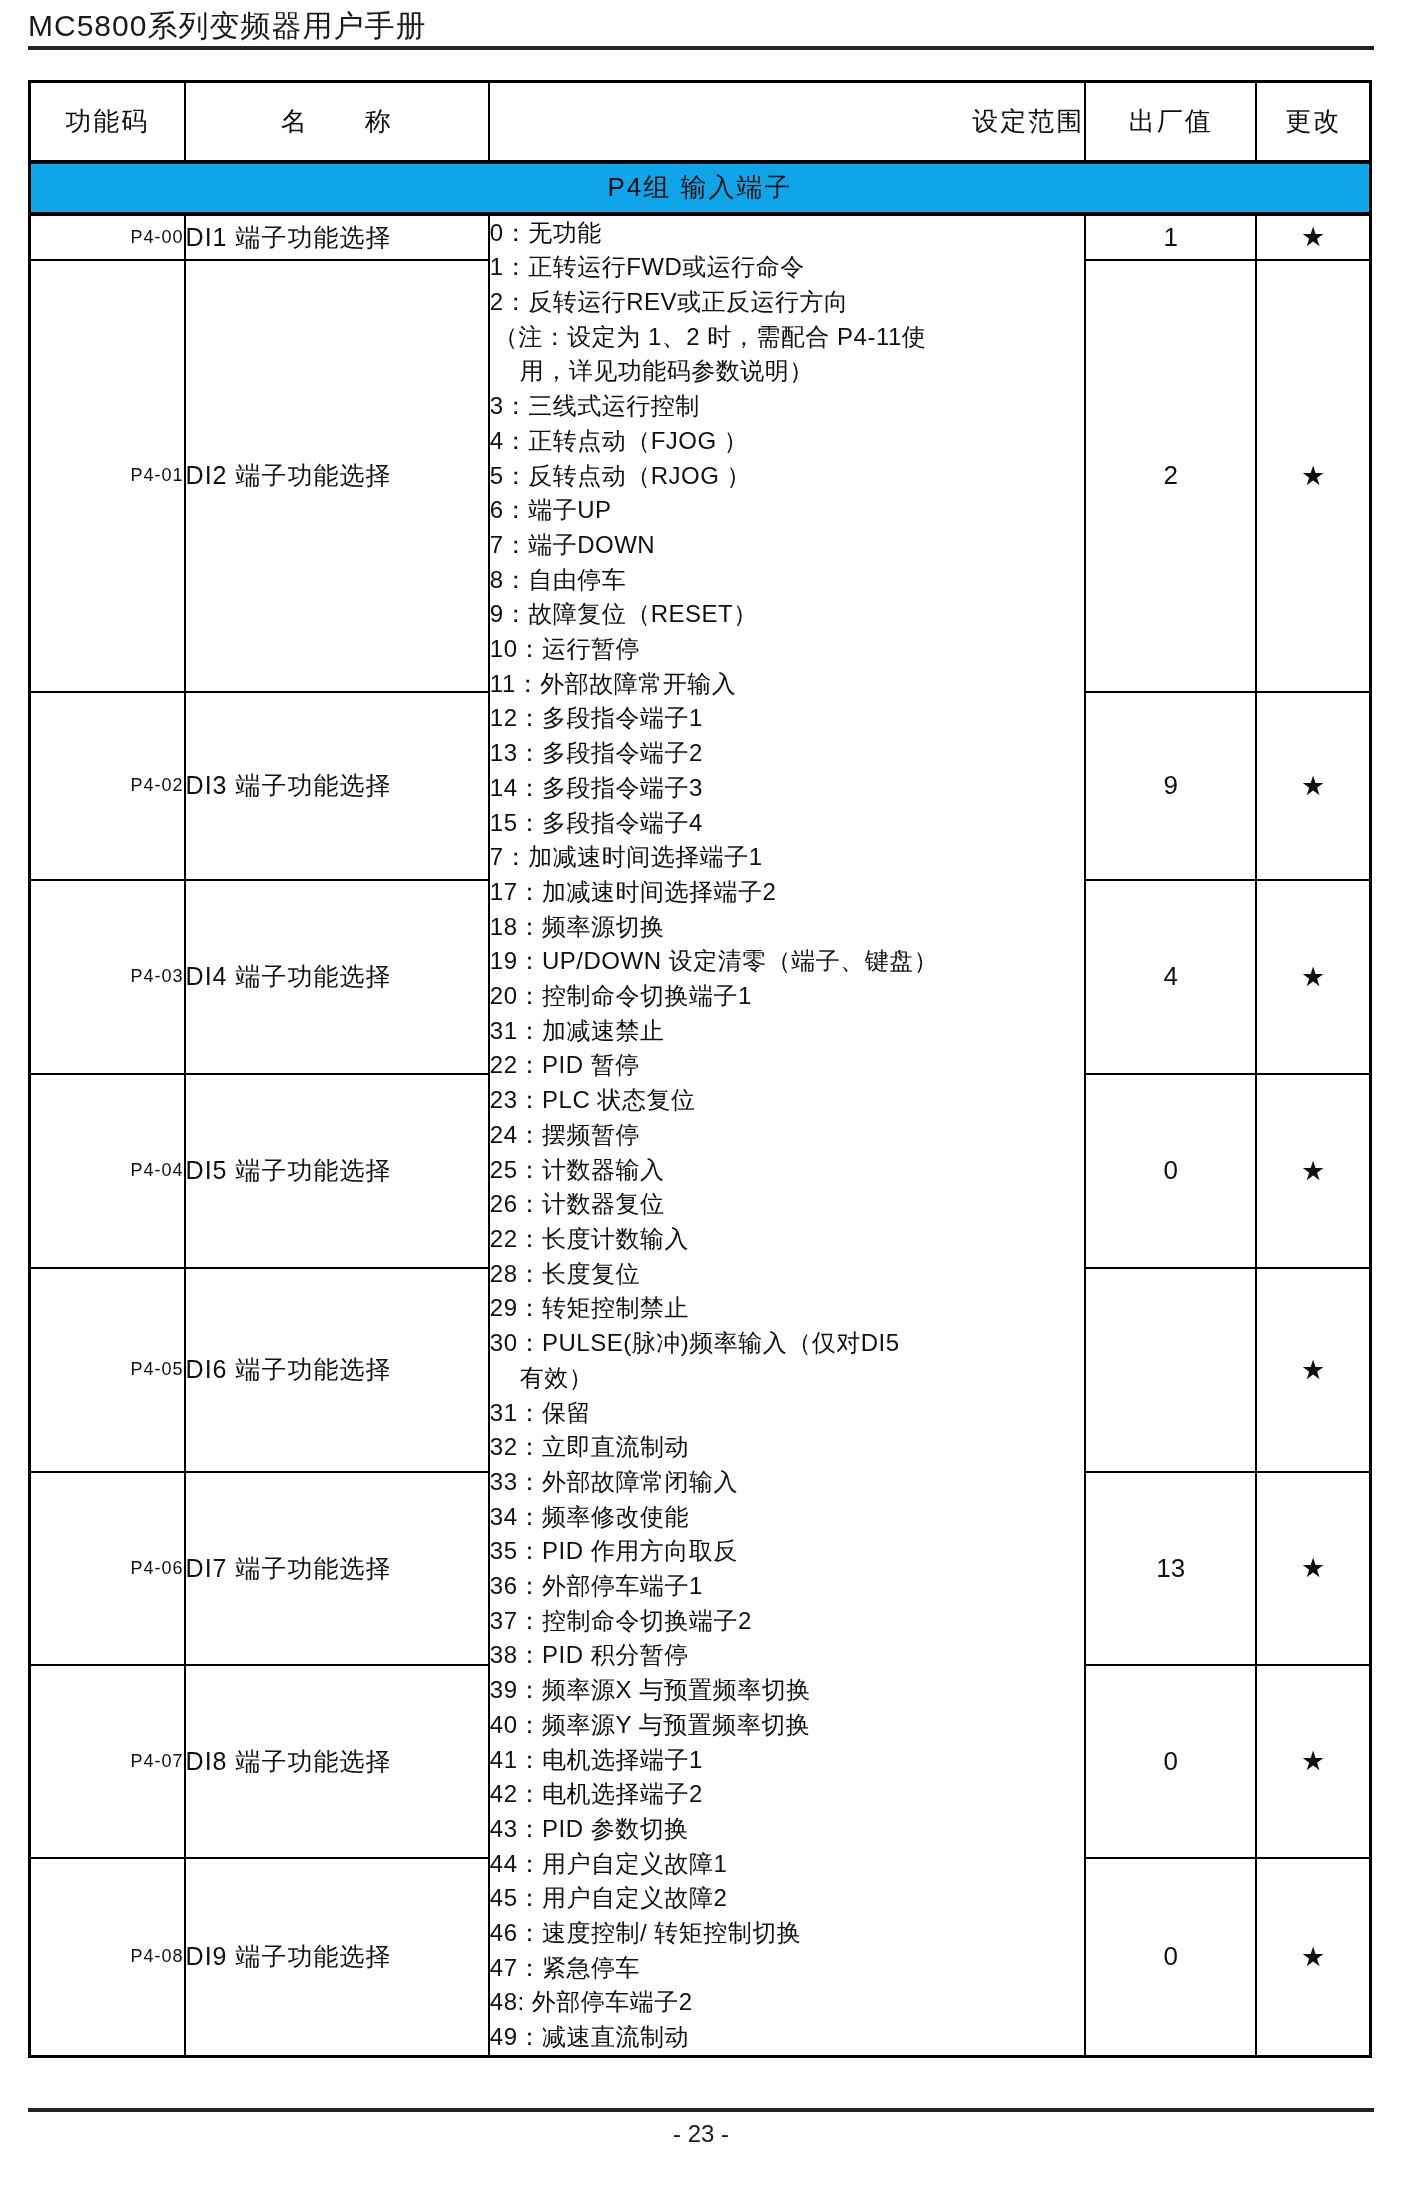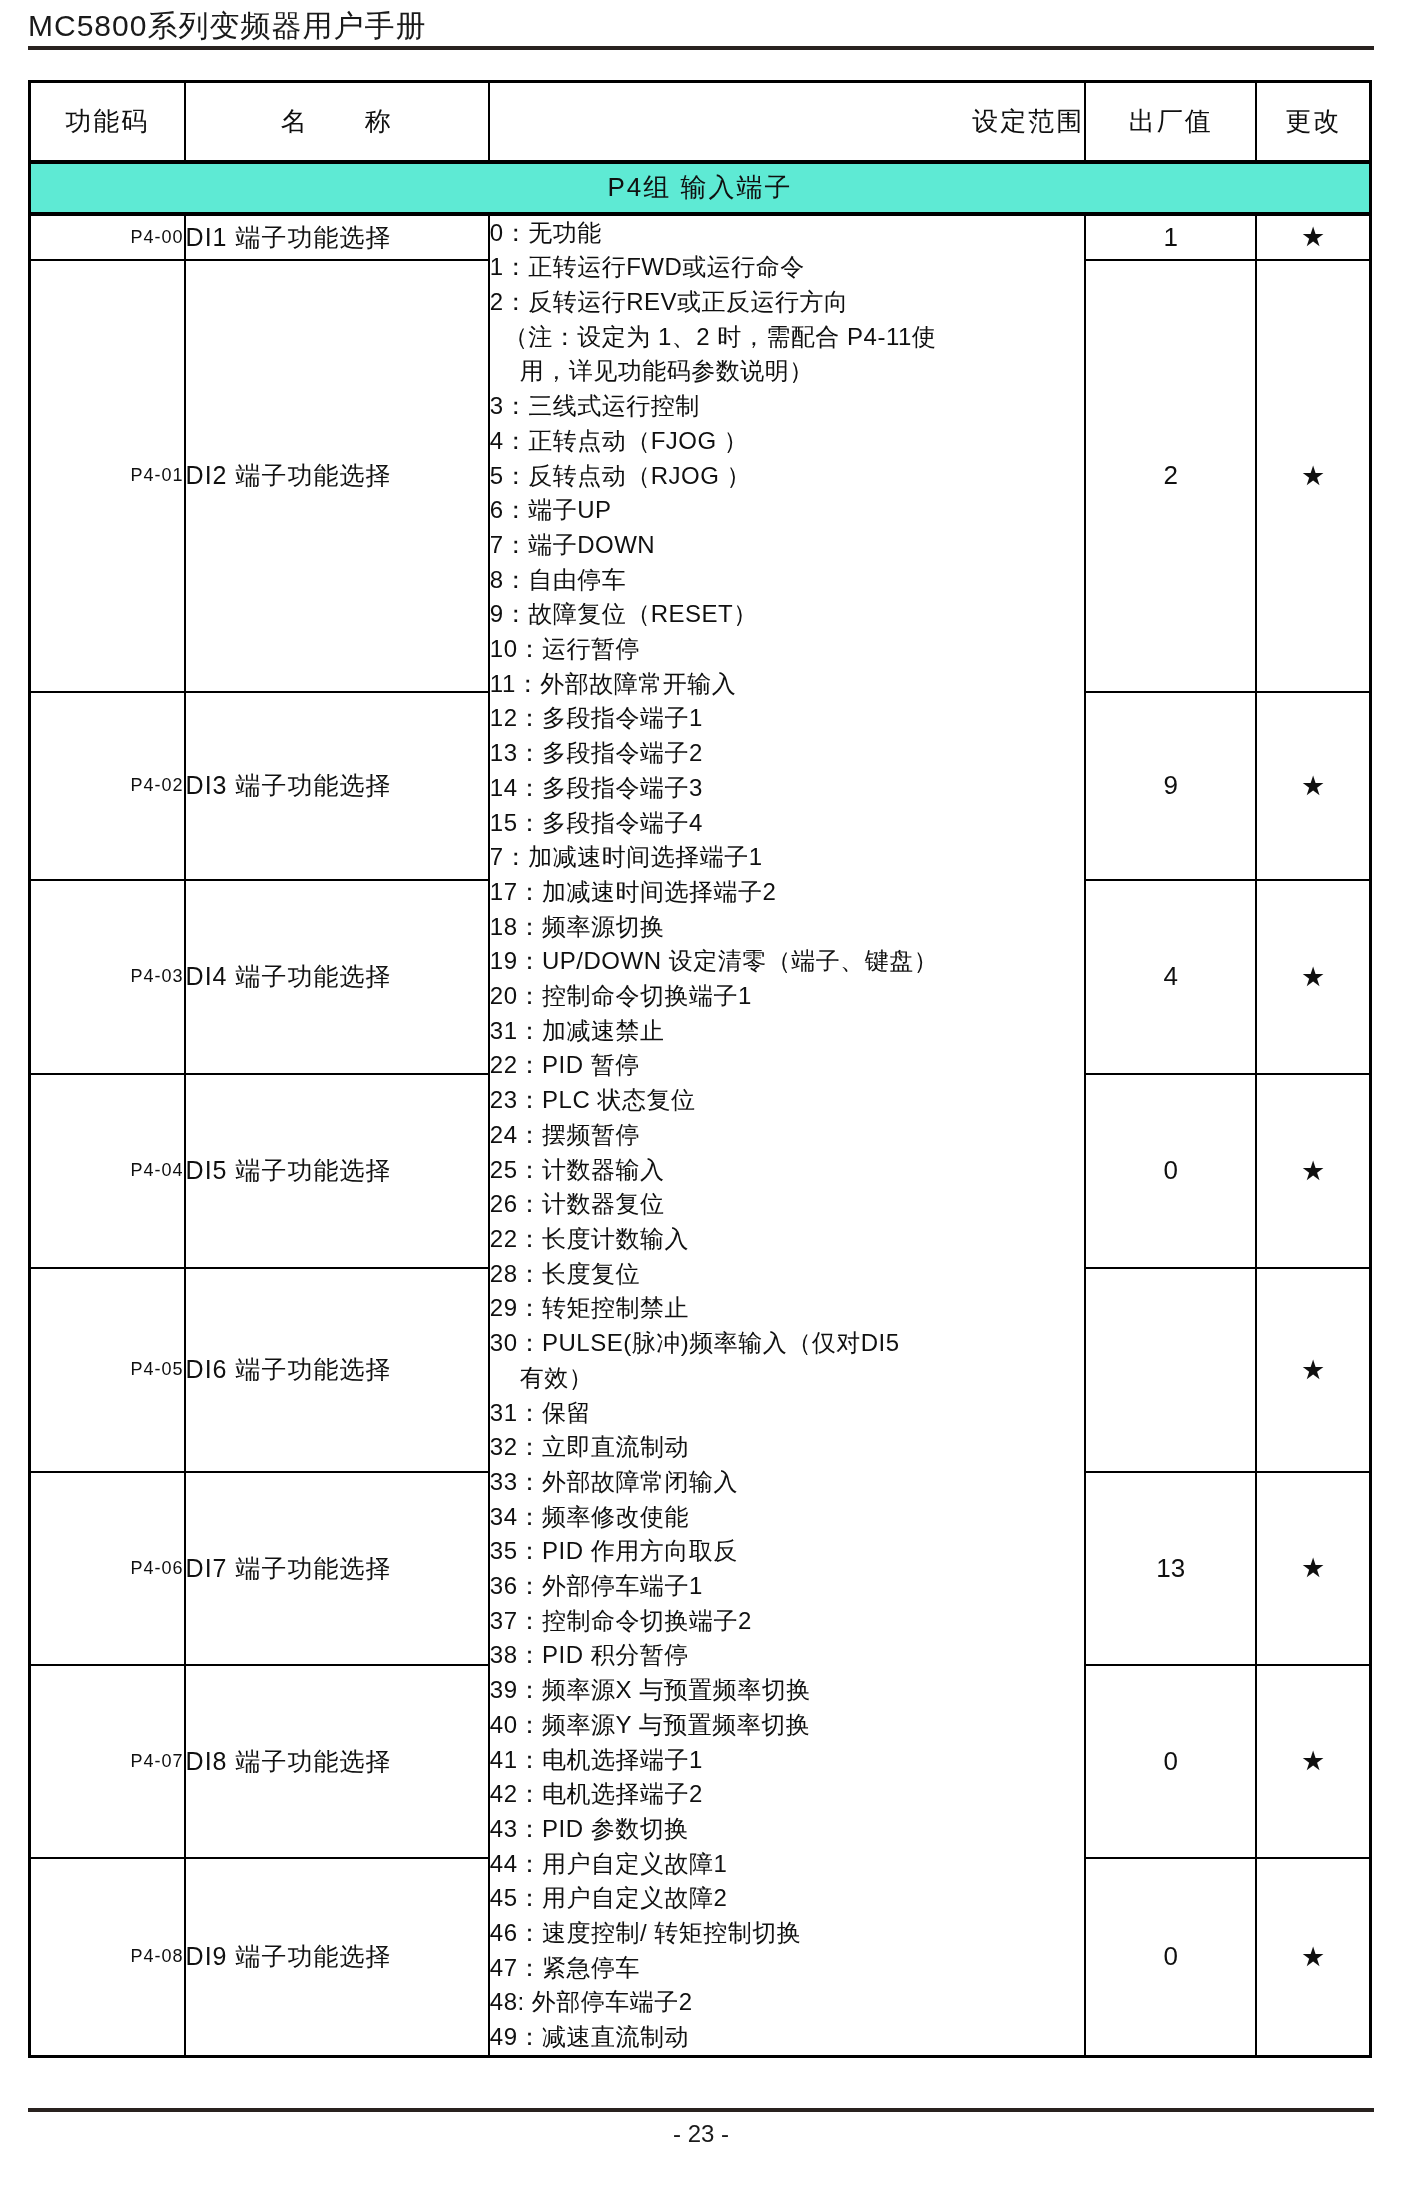--- a/index.html
+++ b/index.html
@@ -24,30 +24,30 @@
     border-collapse:collapse;table-layout:fixed;
     border:3px solid #000;
   }
   .param th,.param td{
     border:2px solid #000;padding:0;font-weight:normal;vertical-align:middle;
     color:#101010;
   }
   .param thead th{border-bottom-width:4px;font-size:26px;letter-spacing:2px;}
   .th-left{text-align:right;padding-left:16px;}
   tr.group-row td{
-    border-bottom-width:4px;background:#5eead4;text-align:center;
+    border-bottom-width:4px;background:#0ea5e9;text-align:center;
     font-size:26px;letter-spacing:2px;
   }
   .code-cell{text-align:right;font-size:18px;letter-spacing:1px;}
   .name-cell{text-align:left;padding-left:20px;font-size:25px;letter-spacing:1px;white-space:nowrap;}
   .range-cell{vertical-align:top;text-align:left;padding:4px 4px 0 16px;}
   .value-cell{text-align:center;font-size:26px;}
   .star-cell{text-align:center;font-size:27px;}
   .opt{font-size:24px;line-height:34.7px;white-space:pre;letter-spacing:0.5px;}
-  .opt.i1{padding-left:14px;}
+  .opt.i1{padding-left:4px;}
   .opt.i2{padding-left:30px;}
 </style>
 </head>
 <body>
 
 <div class="page-title">MC5800系列变频器用户手册</div>
 <div class="rule rule-top"></div>
 
 <table class="param">
   <colgroup>

